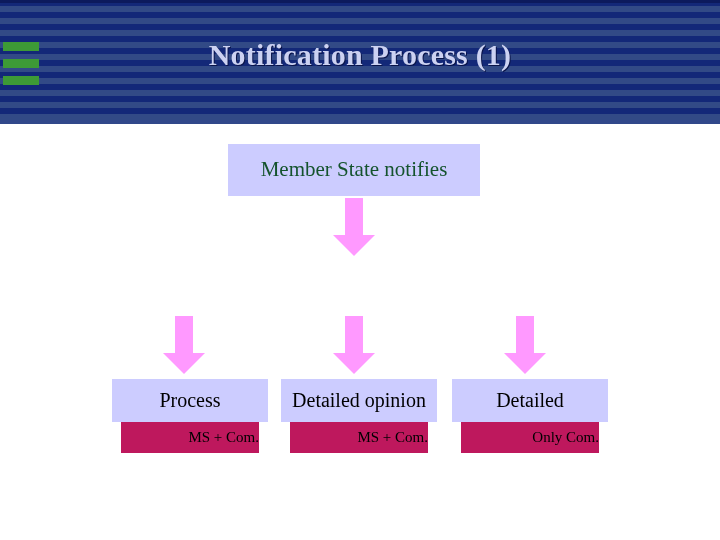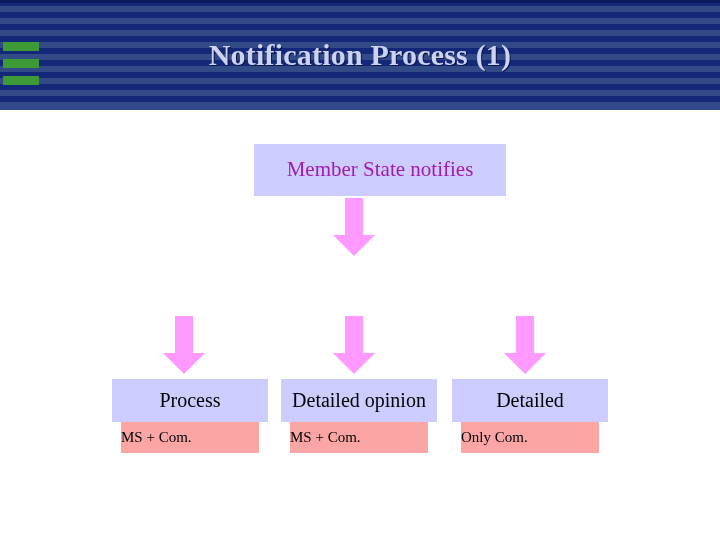--- a/index.html
+++ b/index.html
@@ -14,21 +14,21 @@
     overflow: hidden;
     position: relative;
   }
 
   
   .slide-header {
     position: absolute;
     left: 0;
     top: 0;
     width: 720px;
-    height: 110px;
+    height: 124px;
     background-color: #13267a;
     background-image: repeating-linear-gradient(
       to bottom,
       #132878 0px,
       #132878 6px,
       #324a86 6px,
       #324a86 12px
     );
     overflow: hidden;
   }
@@ -88,27 +88,26 @@
     position: absolute;
     left: 0;
     top: 110px;
     width: 720px;
     height: 430px;
   }
 
   .node {
     position: absolute;
     background: #ccccff;
-    color: #a21caf;
+    color: #14532d;
     display: flex;
     align-items: center;
     justify-content: center;
     text-align: center;
     line-height: 1.1;
-    margin-left: 26px;
   }
 
   
   .node-top {
     left: 228px;
     top: 34px;
     width: 252px;
     height: 52px;
     font-size: 21px;
   }
@@ -139,24 +138,24 @@
     justify-content: center;
     font-size: 20px;
     color: #000000;
   }
   .leaf-sub {
     position: absolute;
     left: 9px;
     top: 43px;
     width: 138px;
     height: 31px;
-    background: #fca5a5;
-    display: flex;
-    align-items: center;
-    justify-content: flex-start;
+    background: #be185d;
+    display: flex;
+    align-items: center;
+    justify-content: flex-end;
     font-size: 15px;
     color: #000000;
   }
   .leaf-1 { left: 112px; top: 269px; }
   .leaf-2 { left: 281px; top: 269px; }
   .leaf-3 { left: 452px; top: 269px; }
 
   
   .arrow {
     position: absolute;

